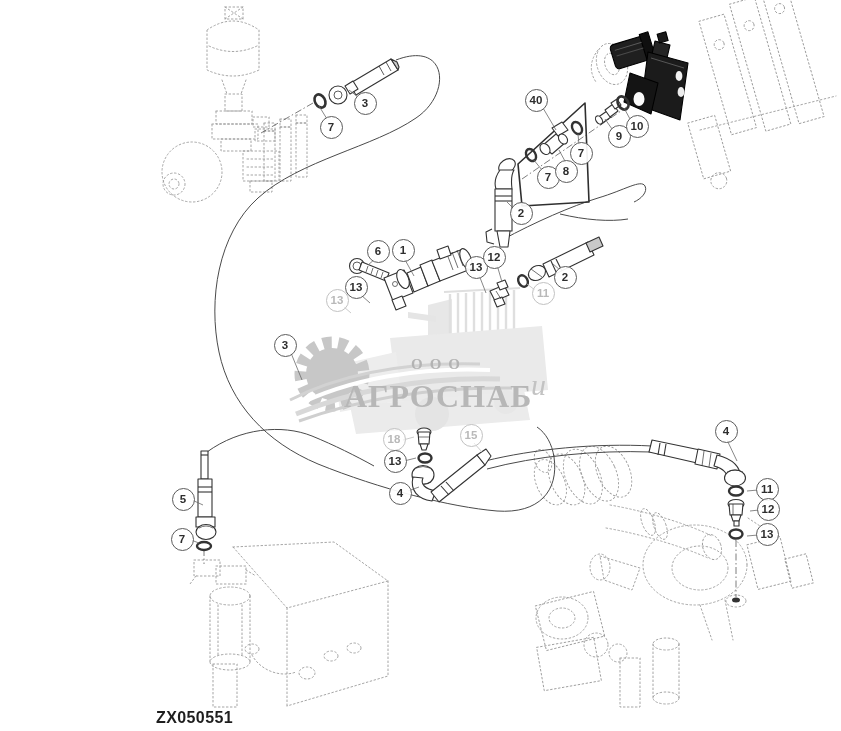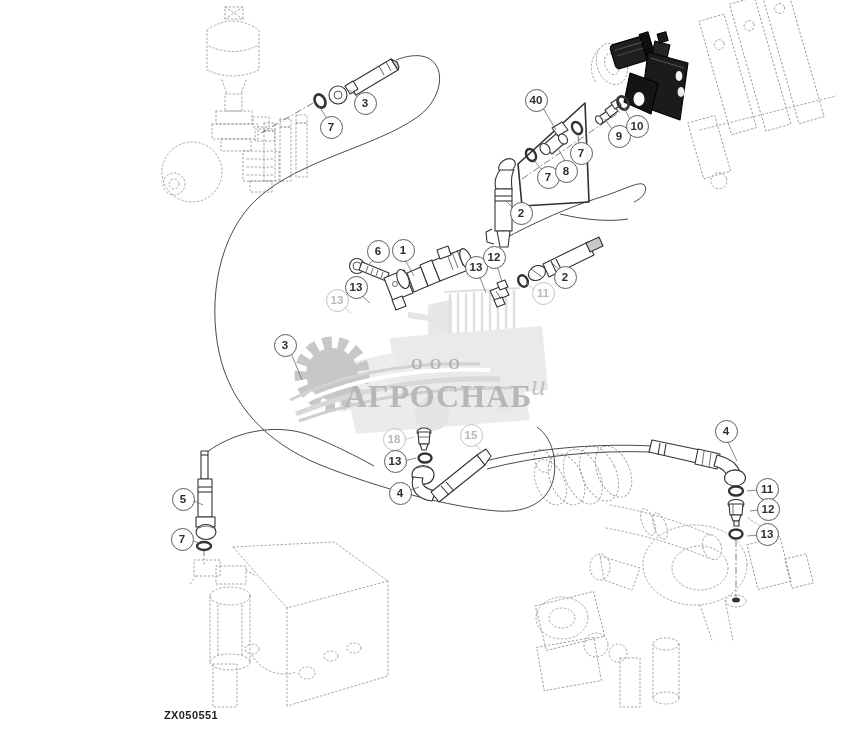--- a/index.html
+++ b/index.html
@@ -29,22 +29,22 @@
     position:absolute;z-index:3;
     left:calc(var(--x)*1px - 11.5px);top:calc(var(--y)*1px - 11.5px);
     width:23px;height:23px;border-radius:50%;
     border:1.4px solid #5c5c5c;background:rgba(255,255,255,.93);
     box-sizing:border-box;
     display:flex;align-items:center;justify-content:center;
     font-size:11.5px;font-weight:bold;color:#2e2e2e;
   }
   .callout.faint{border-color:#c2c2c2;color:#b9b9b9;background:rgba(255,255,255,.6);}
   .fig-label{
-    position:absolute;left:164px;top:709px;z-index:3;
-    font-size:11px;font-weight:bold;letter-spacing:.4px;color:#1e1e1e;text-align:right;
+    position:absolute;left:156px;top:709px;z-index:3;
+    font-size:16px;font-weight:bold;letter-spacing:.4px;color:#1e1e1e;text-align:right;
   }
 </style>
 </head>
 <body>
 
 <div class="stage">
 
   <div class="wm-ooo">ООО</div>
   <div class="wm-name">АГРОСНАБ</div>
   <div class="wm-suffix">и</div>

